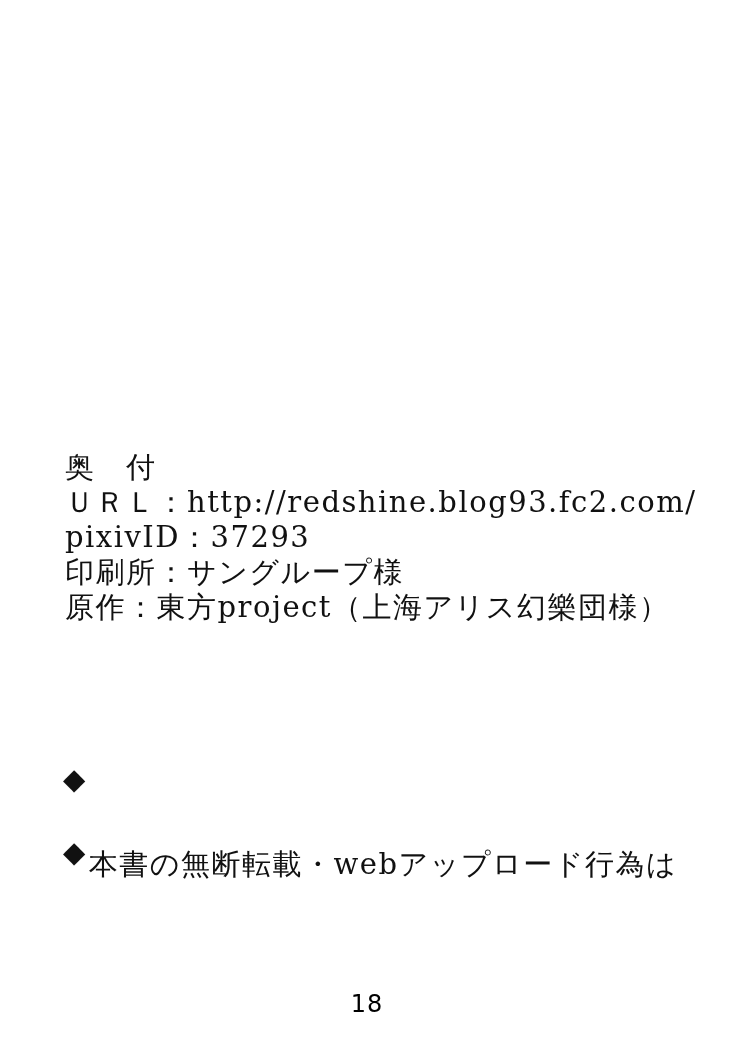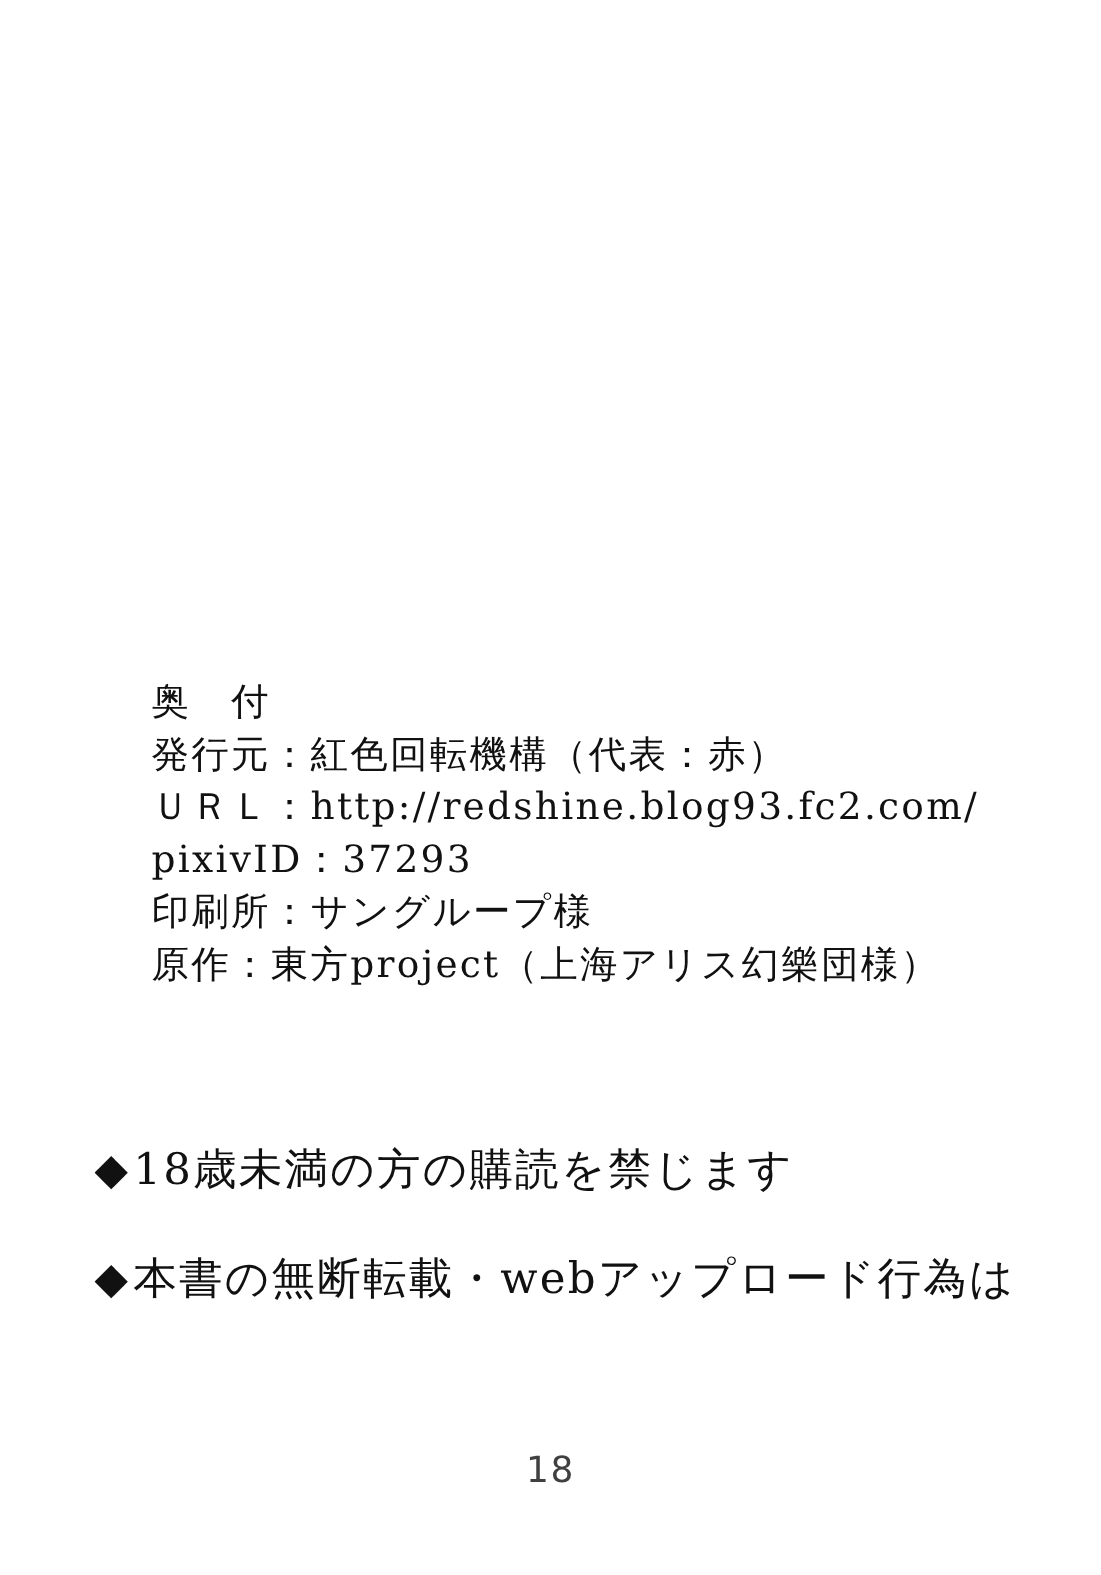--- a/index.html
+++ b/index.html
@@ -17,25 +17,24 @@
   }
   .page {
     position: absolute;
     inset: 0;
     background: #ffffff;
   }
   .colophon {
     position: absolute;
     left: 65px;
     top: 450px;
-    font-size: 25px;
+    font-size: 29px;
     letter-spacing: 1.5px;
     line-height: 35px;
     white-space: nowrap;
-    margin-left: 36px;
   }
   .colophon .line {
     height: 35px;
   }
   .notices {
     position: absolute;
     left: 63px;
     top: 762px;
     font-size: 29px;
     letter-spacing: 1.5px;
@@ -49,58 +48,56 @@
   .notice + .notice {
     margin-top: 38px;
   }
   .notice .bullet {
     display: inline-block;
     margin-right: 2px;
   }
   .page-number {
     position: absolute;
     left: 0;
-    top: 966px;
+    top: 990px;
     width: 100%;
     text-align: center;
     font-family: "DejaVu Sans", "Liberation Sans", sans-serif;
     font-size: 24px;
     letter-spacing: 1px;
-    color: #404040;
+    color: #000000;
   }
 </style>
 </head>
 <body>
 
 <div class="page">
 
   <div class="colophon">
     <div class="line">奥　付</div>
 
 
-    <div class="line"><span>発行元</span><span>：</span><span>紅色回転機構（代表：赤）</span></div>
 
     <div class="line"><span>ＵＲＬ</span><span>：</span><span>http://redshine.blog93.fc2.com/</span></div>
 
     <div class="line"><span>pixivID</span><span>：</span><span>37293</span></div>
 
     <div class="line"><span>印刷所</span><span>：</span><span>サングループ様</span></div>
 
 
     <div class="line"><span>原作</span><span>：</span><span>東方project（上海アリス幻樂団様）</span></div>
   </div>
 
   <div class="notices">
     <div class="notice">
       <span class="bullet">◆</span>
-      <span>18歳未満の方の購読を禁じます</span>
     </div>
     <div class="notice">
       <span class="bullet">◆</span>
       <span>
-        <span style="display:block;">本書の無断転載・webアップロード行為は</span>
+        <span style="display:block;margin-top:12px;">本書の無断転載・webアップロード行為は</span>
       </span>
     </div>
   </div>
 
   <div class="page-number">18</div>
 
 </div>
 
 </body></html>

